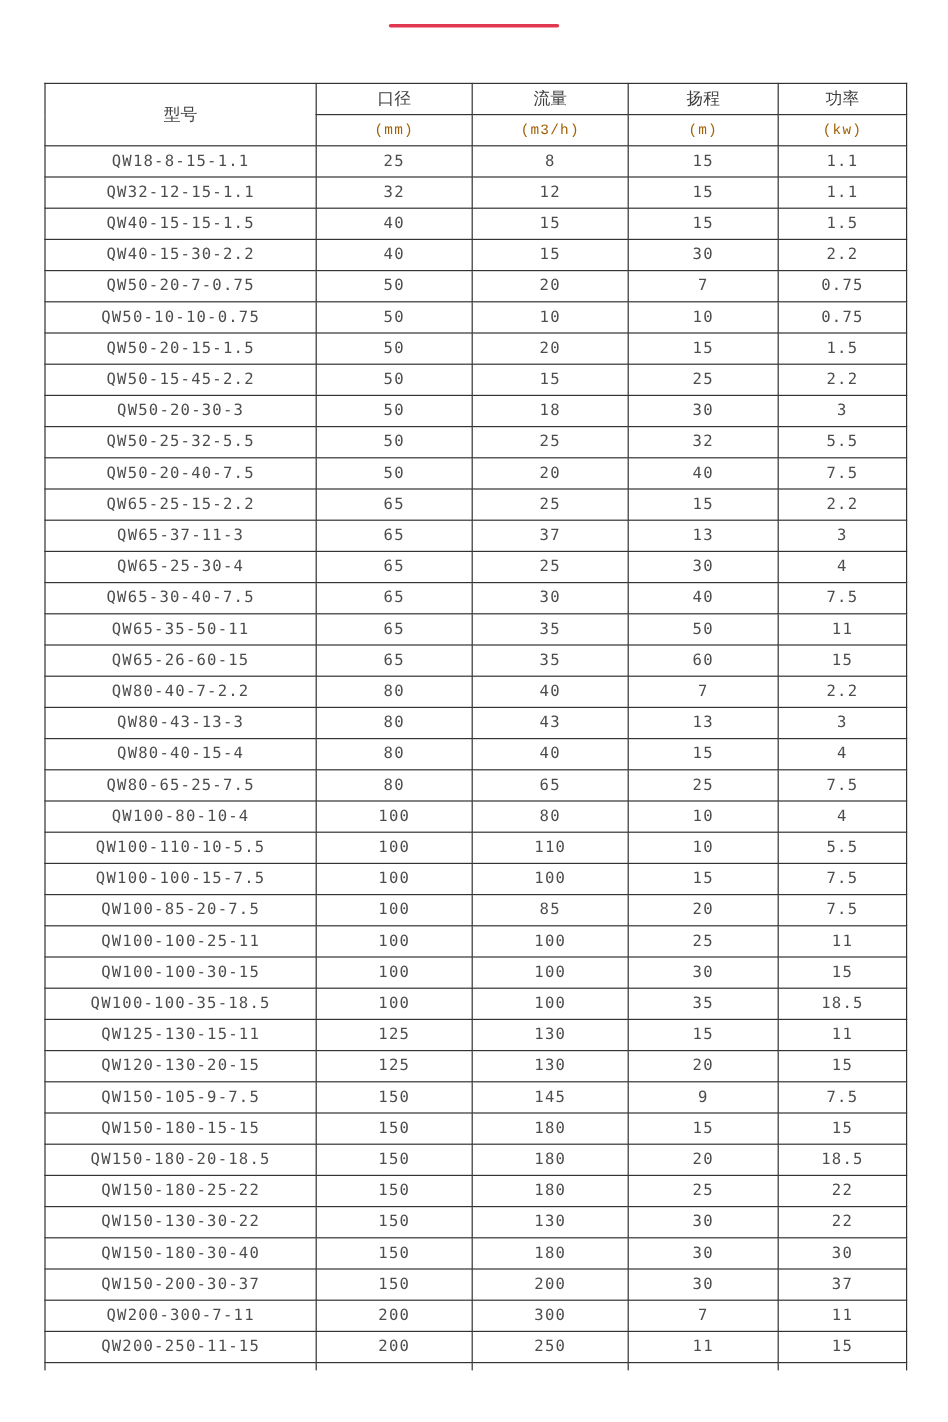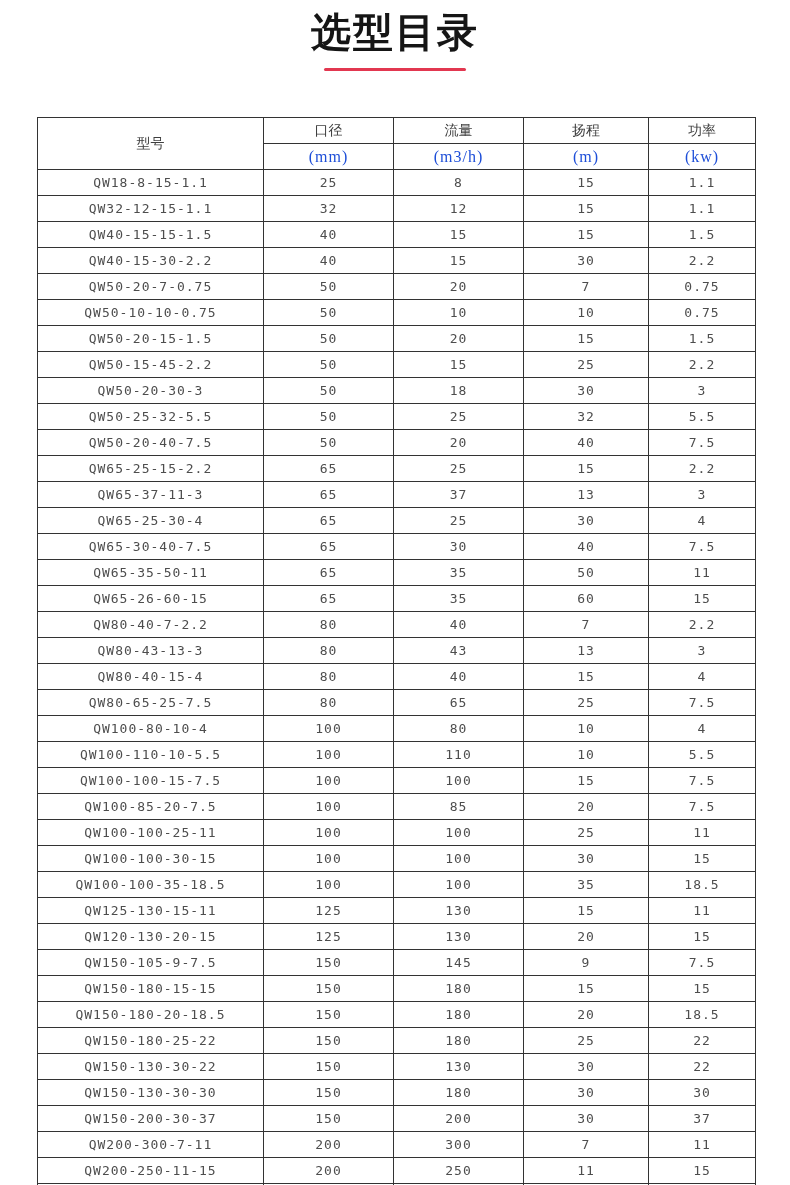--- a/index.html
+++ b/index.html
@@ -42,23 +42,23 @@
     white-space: nowrap;
   }
   .catalog-table th {
     height: 26px;
     font-weight: 400;
     font-size: 14px;
     color: #3f3f3f;
     font-family: "Liberation Sans", "DejaVu Sans", sans-serif;
   }
   .catalog-table th.unit-cell {
-    font-family: Liberation Serif, serif;
-    font-size: 16px;
-    color: #1d4ed8;
+    font-family: Liberation Mono, monospace;
+    font-size: 12px;
+    color: #a16207;
     letter-spacing: 1px;
   }
   .catalog-table td {
     height: 26px;
     font-family: "DejaVu Sans Mono", monospace;
     font-size: 13px;
     color: #4d4d4d;
     letter-spacing: 1px;
   }
   .catalog-table tr.partial-row td {
@@ -68,21 +68,20 @@
   col.c-model { width: 226px; }
   col.c-bore  { width: 130px; }
   col.c-flow  { width: 130px; }
   col.c-head  { width: 125px; }
   col.c-power { width: 107px; }
 </style>
 </head>
 <body>
 
 <div class="page-header">
-  <div class="page-title">选型目录</div>
   <div class="title-divider" style="background: rgb(226, 55, 80);"></div>
 </div>
 
 <table class="catalog-table">
   <colgroup>
     <col class="c-model">
       <col class="c-bore">
       <col class="c-flow">
       <col class="c-head">
       <col class="c-power">
@@ -342,21 +341,21 @@
         <td>22</td>
       </tr>
       <tr>
         <td>QW150-130-30-22</td>
         <td>150</td>
         <td>130</td>
         <td>30</td>
         <td>22</td>
       </tr>
       <tr>
-        <td>QW150-130-30-30</td>
+        <td>QW150-180-30-40</td>
         <td>150</td>
         <td>180</td>
         <td>30</td>
         <td>30</td>
       </tr>
       <tr>
         <td>QW150-200-30-37</td>
         <td>150</td>
         <td>200</td>
         <td>30</td>

